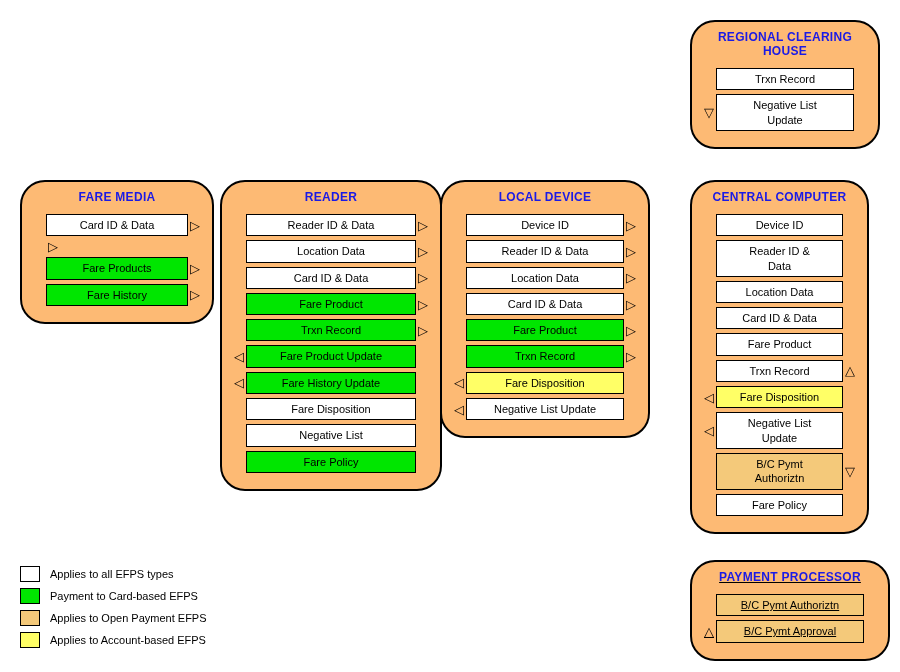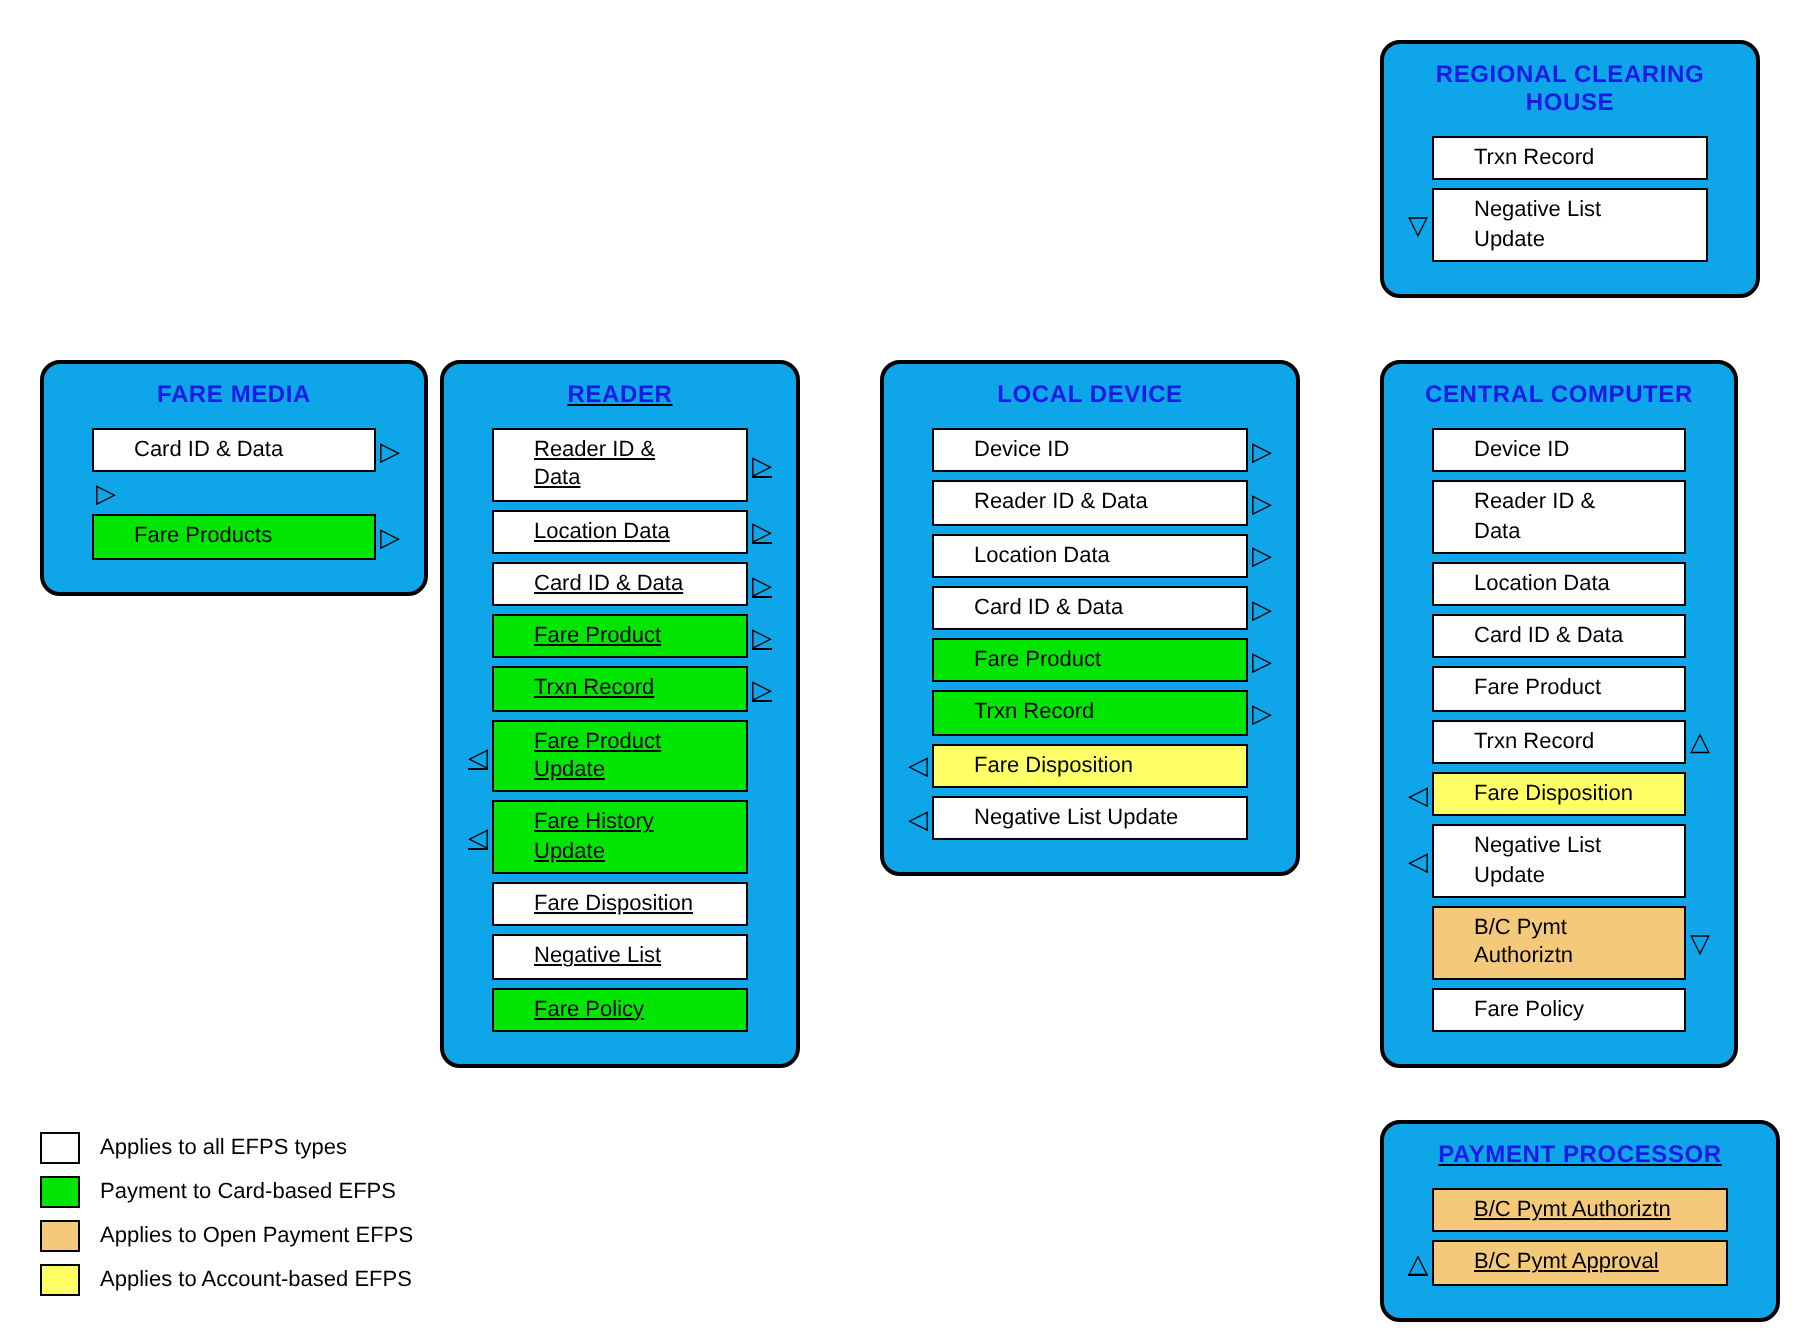--- a/index.html
+++ b/index.html
@@ -12,41 +12,42 @@
     box-sizing: border-box;
   }
   .canvas {
     position: relative;
     width: 860px;
     height: 632px;
   }
   .module {
     position: absolute;
     border: 2px solid #000;
-    border-radius: 10px;
-    background: #0ea5e9;
+    border-radius: 25px;
+    background: #fdba74;
     padding: 8px 10px 12px 10px;
     box-sizing: border-box;
   }
   .module-title {
     color: #1a1ae6;
     font-weight: bold;
     text-align: center;
     font-size: 12px;
     margin-bottom: 10px;
     letter-spacing: 0.3px;
   }
   .row {
     display: flex;
     align-items: center;
     margin: 4px 0;
   }
   .item {
     flex: 1;
     border: 1.5px solid #000;
+    text-align: center;
     padding: 3px 20px;
     font-size: 11px;
     background: #fff;
     line-height: 1.3;
   }
   .item.green  { background: #00e600; }
   .item.yellow { background: #ffff66; }
   .item.orange { background: #f4c97a; }
   .tri {
     width: 14px;
@@ -110,22 +111,27 @@
       </div>
       <div class="row">
         <span class="tri none"></span>
         <span class="tri right"></span>
       </div>
       <div class="row">
         <span class="tri none"></span>
         <div class="item green">Fare Products</div>
         <span class="tri right"></span>
       </div>
-    </div>
-    <div class="module" style="left: 200px; top: 160px; width: 180px; text-decoration: underline;">
+      <div class="row">
+        <span class="tri none"></span>
+        <div class="item green">Fare History</div>
+        <span class="tri right"></span>
+      </div>
+    </div>
+    <div class="module" style="left: 200px; top: 160px; width: 222px;">
       <div class="module-title">READER</div>
       <div class="row">
         <span class="tri none"></span>
         <div class="item ">Reader ID &amp; Data</div>
         <span class="tri right"></span>
       </div>
       <div class="row">
         <span class="tri none"></span>
         <div class="item ">Location Data</div>
         <span class="tri right"></span>

